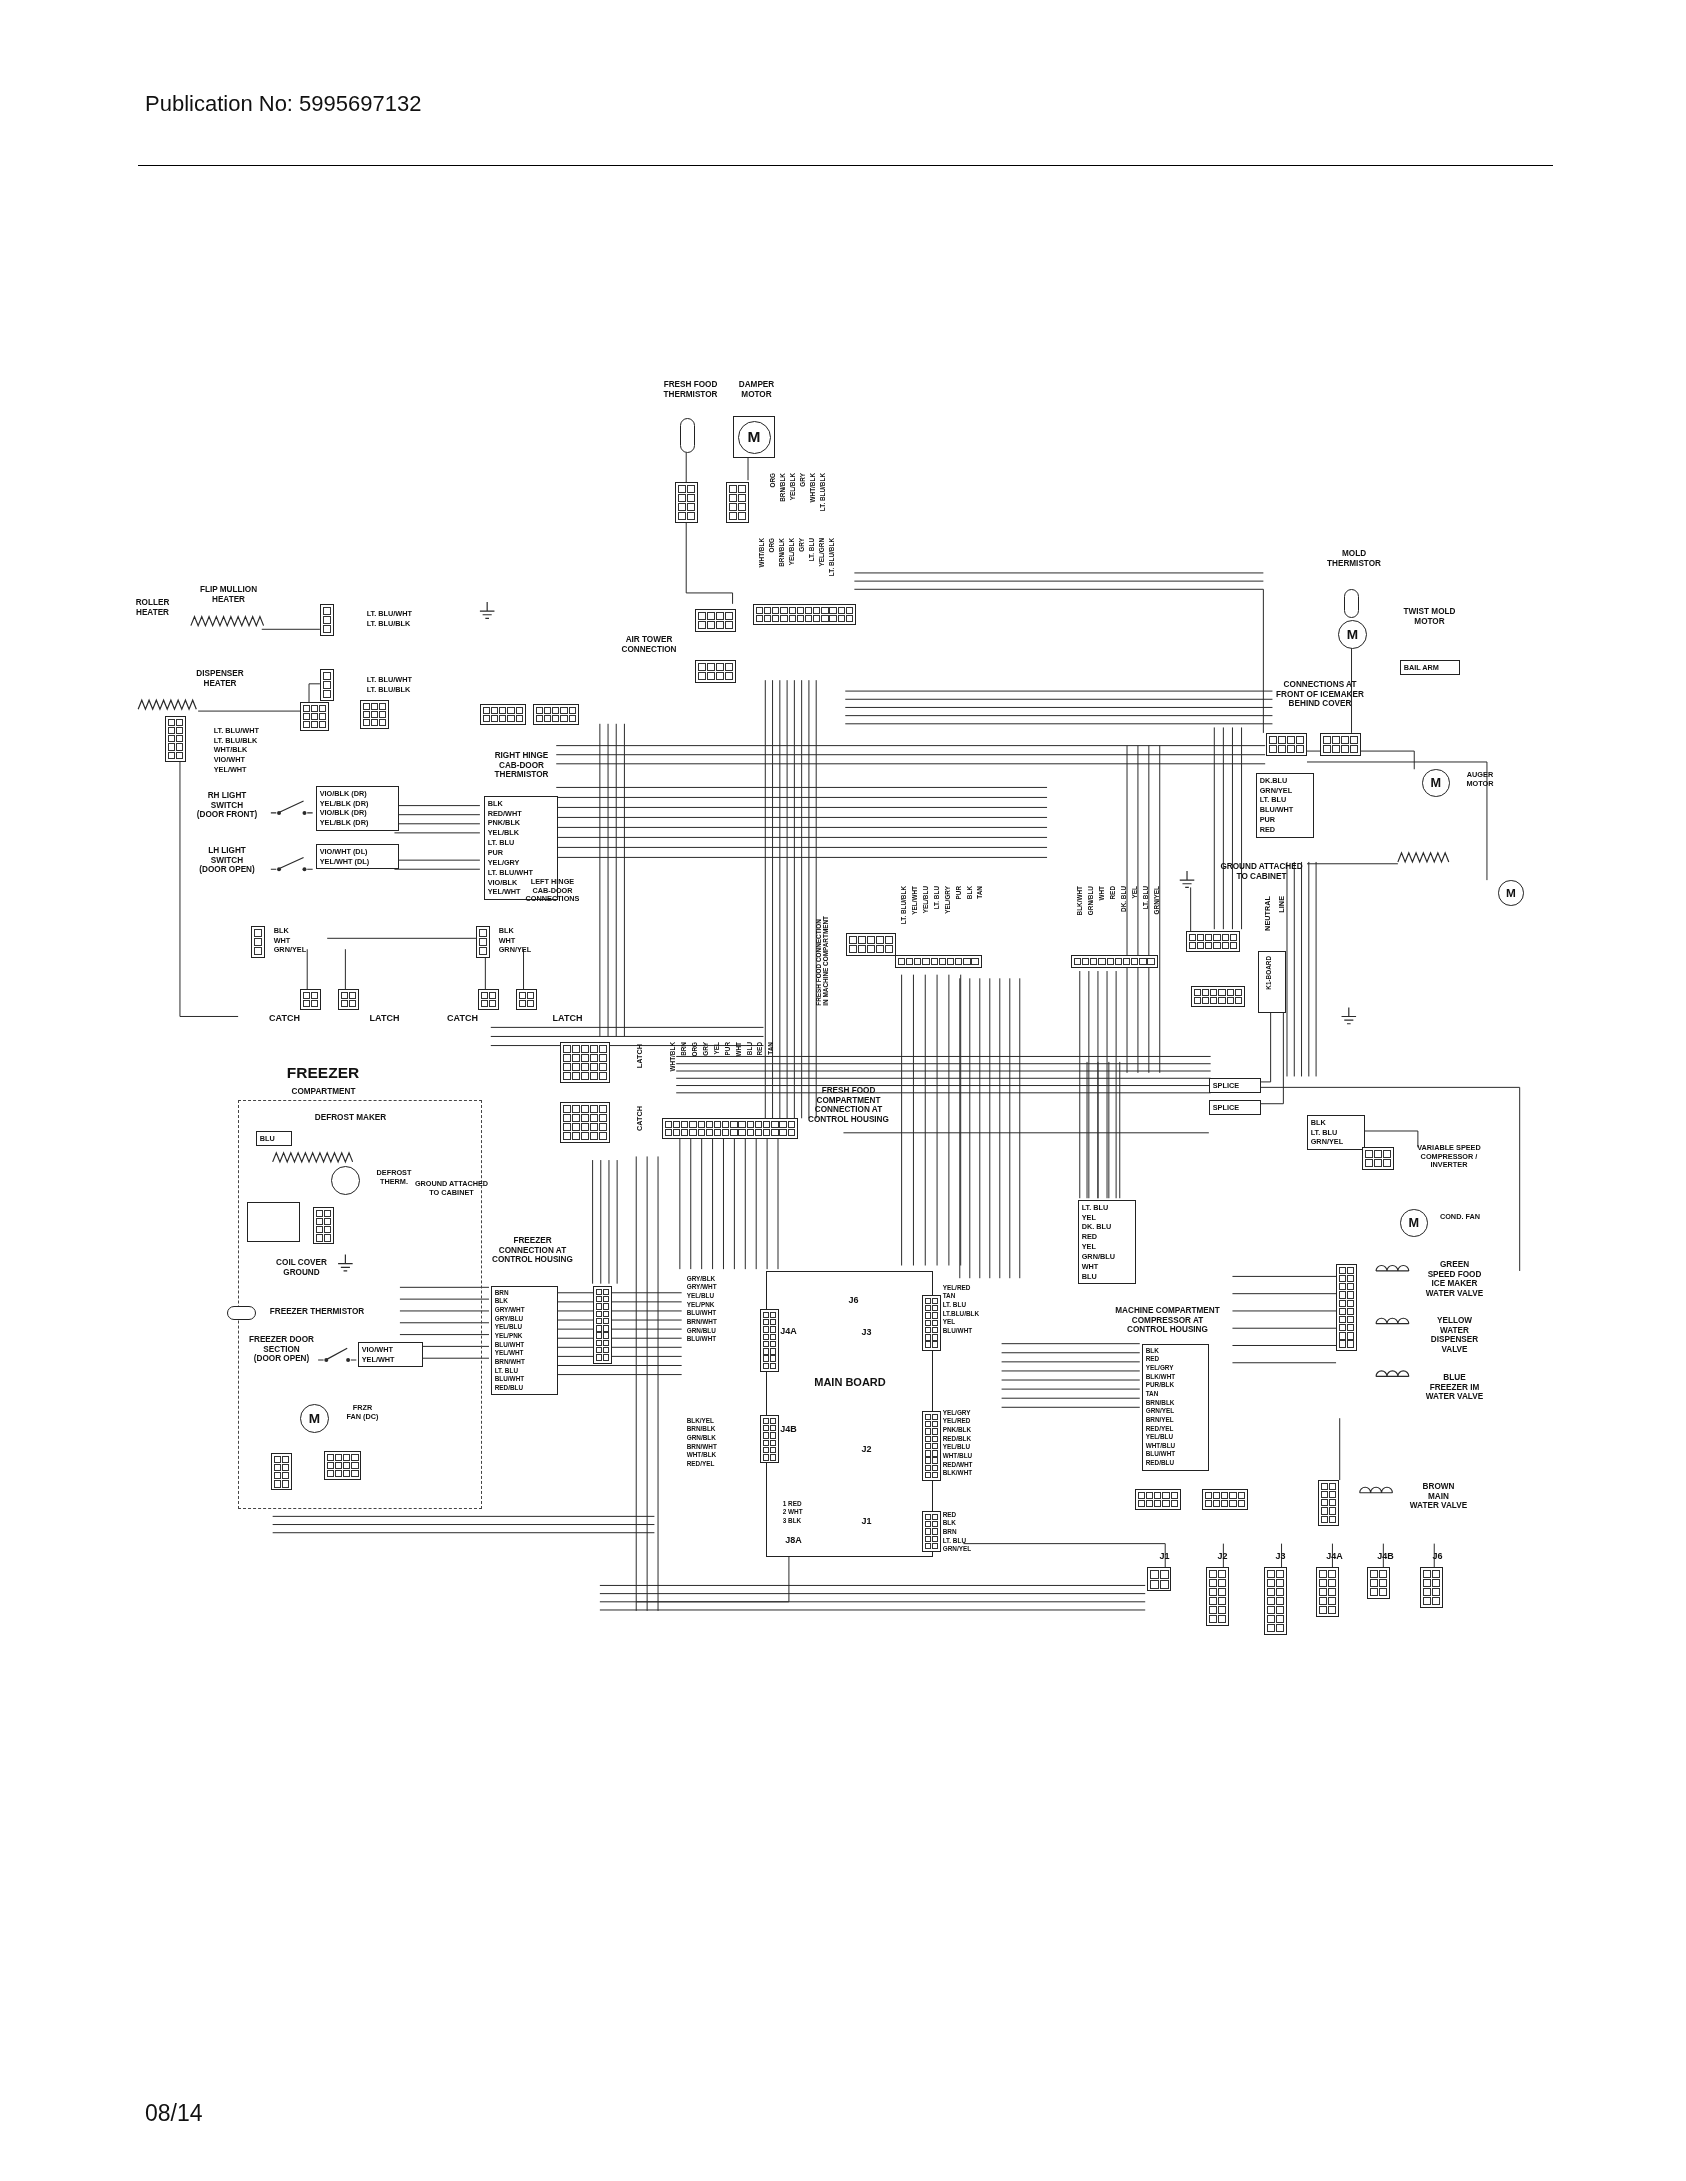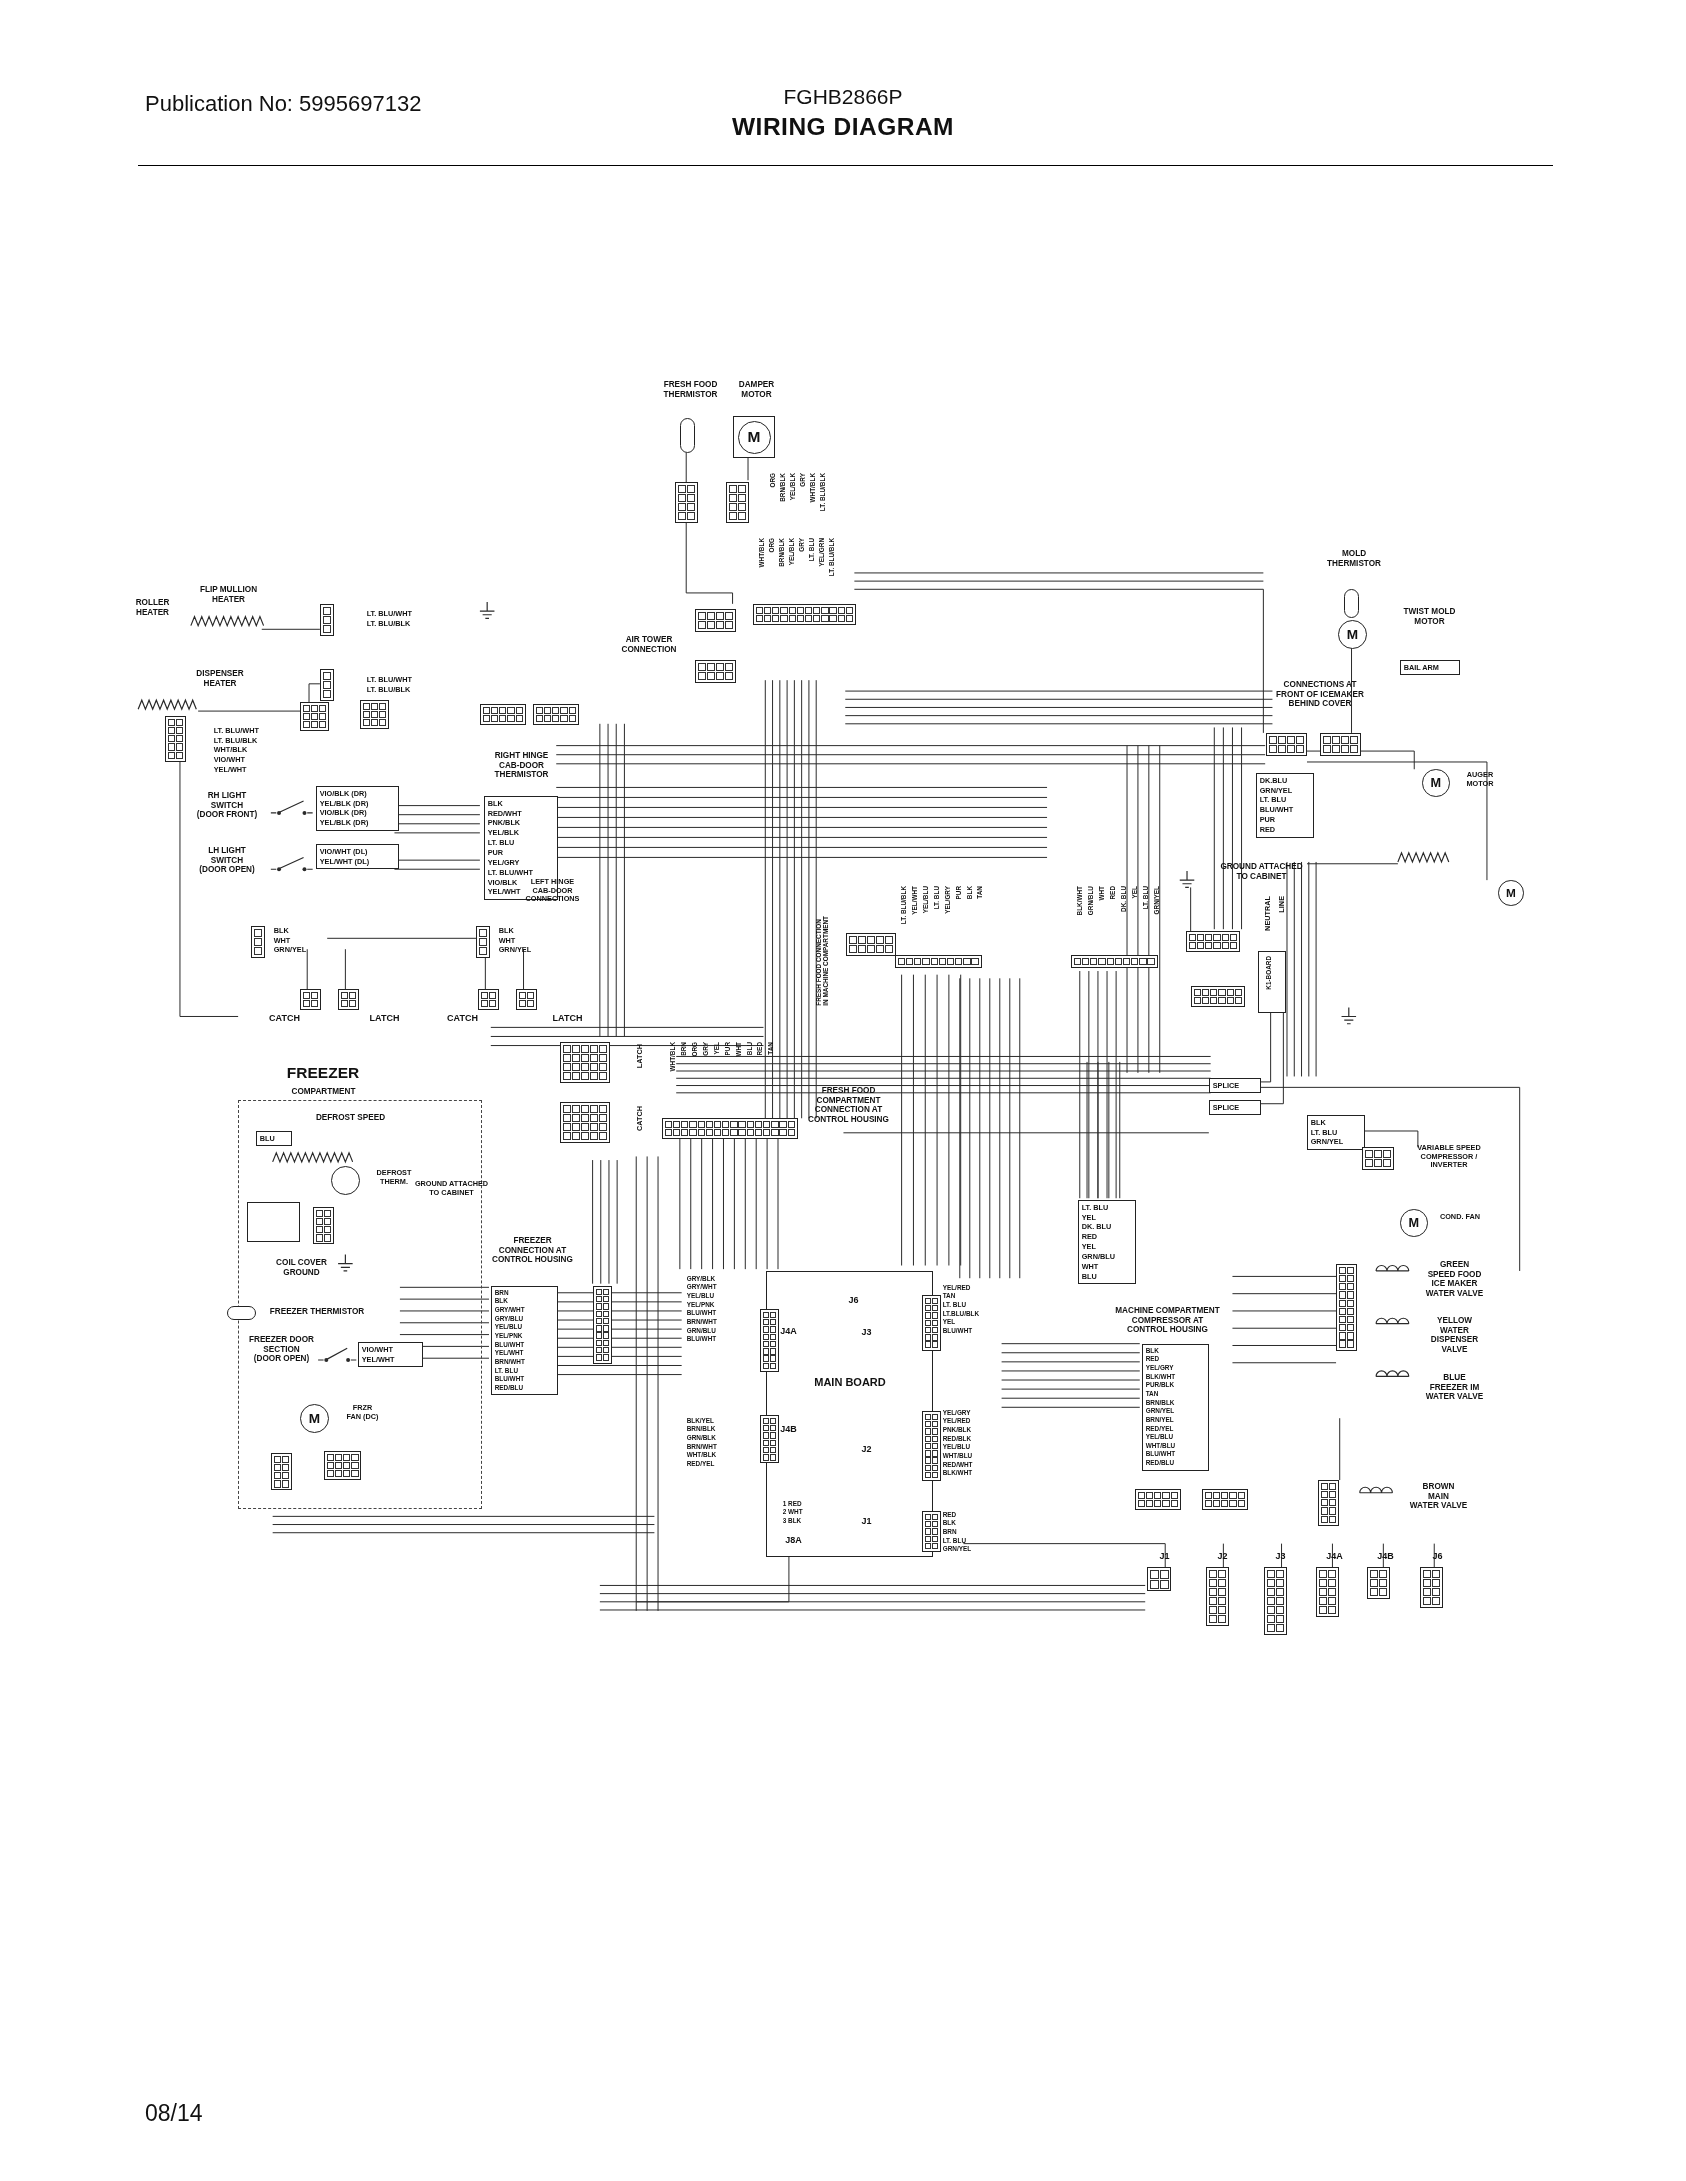--- a/index.html
+++ b/index.html
@@ -29,24 +29,20 @@
   .mc{border:1.5px solid #222;border-radius:50%;display:flex;align-items:center;justify-content:center;
       font-weight:bold;background:#fff;}
   .mc.abs{position:absolute;}
   .th{position:absolute;border:1.4px solid #222;border-radius:11px;background:#fff;}
 </style>
 </head>
 <body>
 
 <div id="page">
   <div class="hdr-left">Publication No: 5995697132</div>
-  <div class="hdr-center">
-    <div class="hdr-model">FGHB2866P</div>
-    <div class="hdr-title">WIRING DIAGRAM</div>
-  </div>
   <div class="hdr-rule"></div>
 
   <svg id="wire-layer" width="1686" height="2182" viewBox="0 0 1855 2400">
       <line x1="842" y1="748" x2="842" y2="1230" stroke="#2a2a2a" stroke-width="1.1"></line>
       <line x1="850" y1="748" x2="850" y2="1230" stroke="#2a2a2a" stroke-width="1.1"></line>
       <line x1="858" y1="748" x2="858" y2="1230" stroke="#2a2a2a" stroke-width="1.1"></line>
       <line x1="866" y1="748" x2="866" y2="1230" stroke="#2a2a2a" stroke-width="1.1"></line>
       <line x1="874" y1="748" x2="874" y2="1230" stroke="#2a2a2a" stroke-width="1.1"></line>
       <line x1="882" y1="748" x2="882" y2="1230" stroke="#2a2a2a" stroke-width="1.1"></line>
       <line x1="890" y1="748" x2="890" y2="1230" stroke="#2a2a2a" stroke-width="1.1"></line>
@@ -951,21 +947,21 @@
       </div>
       <div class="lst plain" style="left: 780px; top: 1498px; width: 47px; font-size: 6.4px;">
         <div>1 RED</div>
         <div>2 WHT</div>
         <div>3 BLK</div>
       </div>
       <div class="lbl" style="left: 778px; top: 1535px; width: 31px; font-size: 9px;">J8A</div>
       <div class="bx dashed" style="left: 238px; top: 1100px; width: 242px; height: 407px;"></div>
       <div class="lbl" style="left: 273px; top: 1064px; width: 100px; font-size: 15.5px;">FREEZER</div>
       <div class="lbl" style="left: 278px; top: 1087px; width: 91px; font-size: 8.2px;">COMPARTMENT</div>
-      <div class="lbl" style="left: 305px; top: 1113px; width: 91px; font-size: 8.2px;">DEFROST SPEED</div>
+      <div class="lbl" style="left: 305px; top: 1113px; width: 91px; font-size: 8.2px;">DEFROST MAKER</div>
       <div class="lst" style="left: 256px; top: 1131px; width: 29px; font-size: 7.3px;">
         <div>BLU</div>
       </div>
       <div class="mc abs" style="left: 331px; top: 1166px; height: 27px; width: 27px;"></div>
       <div class="lbl" style="left: 364px; top: 1169px; width: 60px; font-size: 7.3px;">DEFROST
 THERM.</div>
       <div class="bx fill" style="left: 247px; top: 1202px; width: 51px; height: 38px;"></div>
       <div class="pins" style="left: 313px; top: 1207px; grid-template-columns: repeat(2, 7.3px);">
         <span class="pc" style="height: 7.3px; width: 7.3px;"></span>
         <span class="pc" style="height: 7.3px; width: 7.3px;"></span>

